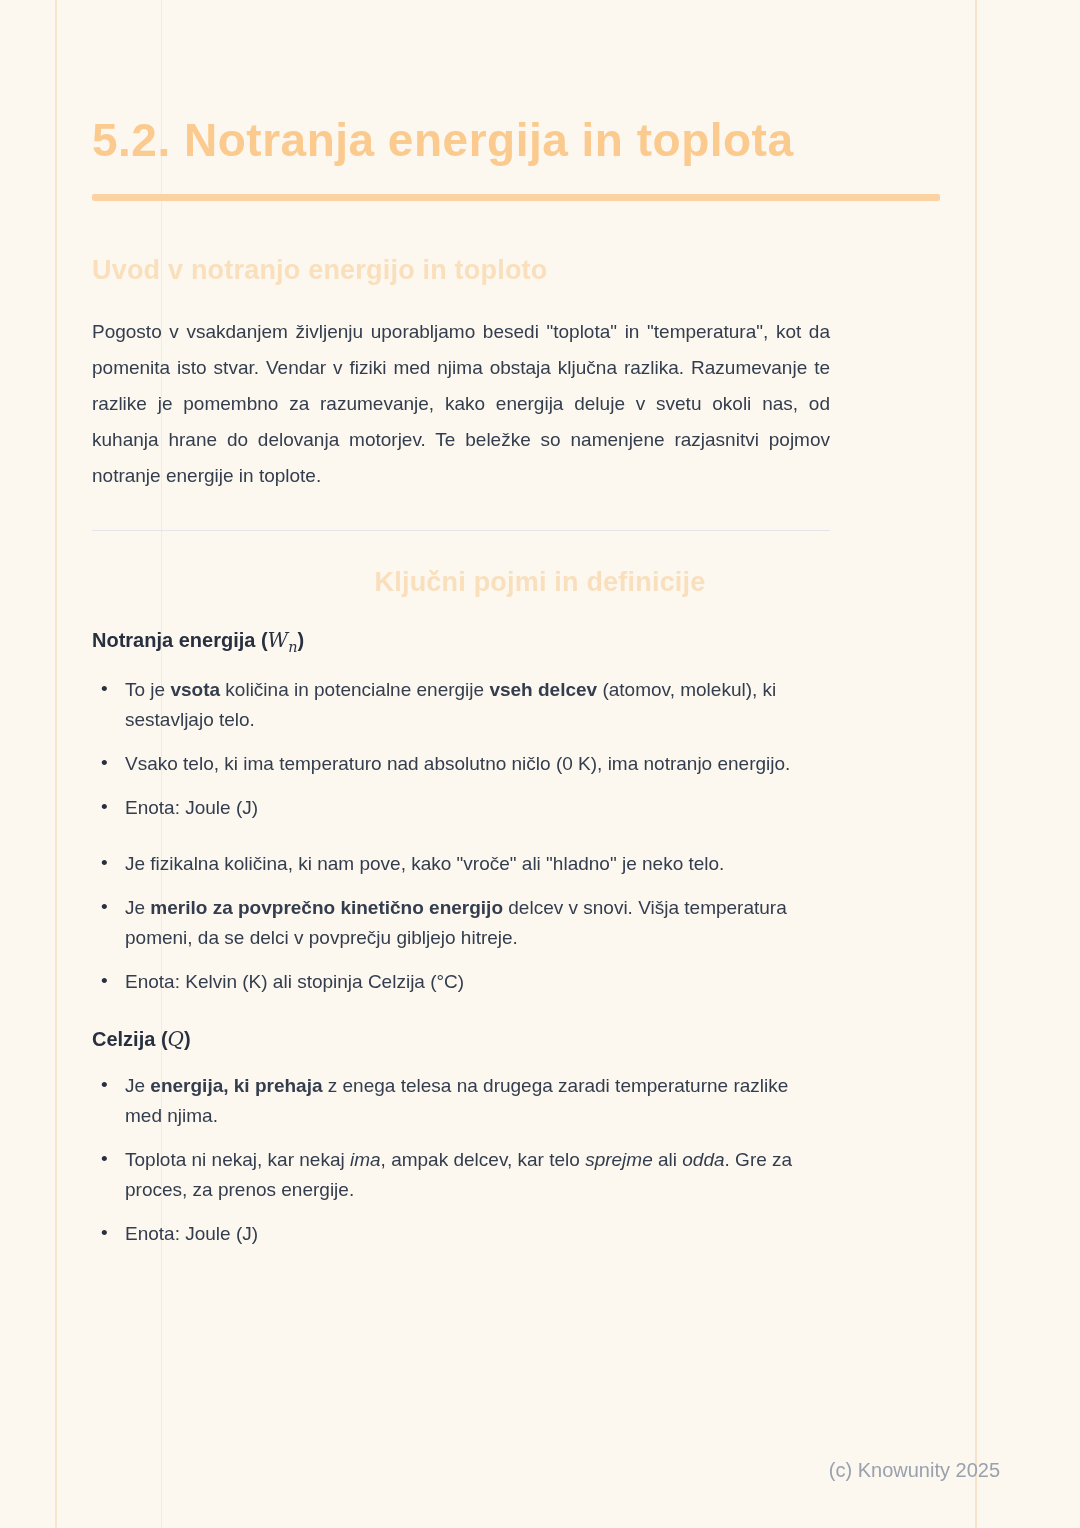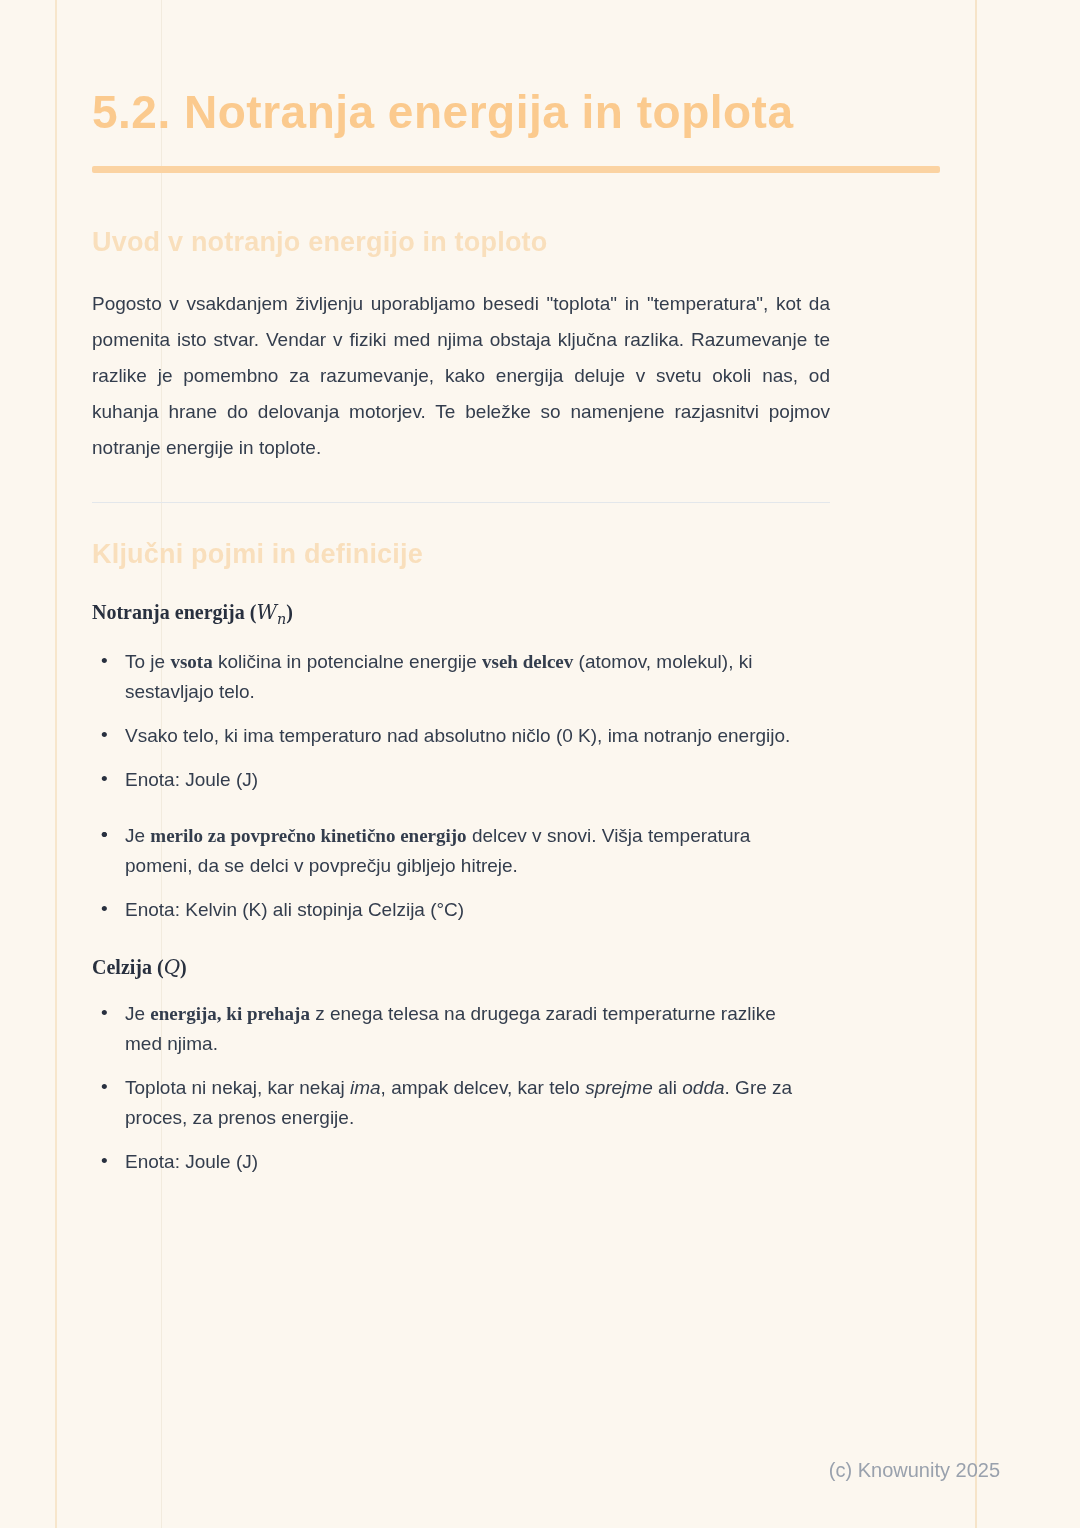--- a/index.html
+++ b/index.html
@@ -12,21 +12,21 @@
     background: var(--page-background, #FCF7EF);
     font-family: "Liberation Sans", sans-serif;
     color: var(--body-text, #333D4D);
   }
   
   .nb-line { position: absolute; top: 0; bottom: 0; pointer-events: none; }
   .nb-line-left   { left: 55px;  width: 2px; background: var(--notebook-line, #F6E3C6); opacity: .85; }
   .nb-line-left2  { left: 161px; width: 1px; background: #F1E9DC; opacity: .9; }
   .nb-line-right  { left: 975px; width: 2px; background: var(--notebook-line, #F6E3C6); opacity: .95; }
 
-  .content { position: relative; padding: 84px 0 0 92px; width: 988px; }
+  .content { position: relative; padding: 112px 0 0 92px; width: 988px; }
 
   .page-title {
     width: 710px;
     font-size: 46px;
     line-height: 1.26;
     font-weight: bold;
     letter-spacing: .5px;
     color: var(--accent, #FBCA8E);
   }
   .title-rule {
@@ -37,21 +37,21 @@
     background: var(--accent-rule, #FBD3A2);
   }
 
   .section-heading {
     margin-top: 54px;
     font-size: 27px;
     font-weight: bold;
     letter-spacing: .2px;
     color: var(--heading-light, #F9DFBC);
   }
-  .section-heading.second { margin-top: 36px; }
+  .section-heading.second { margin-top: 36px; text-align: center; }
 
   .paragraph {
     margin-top: 28px;
     width: 738px;
     font-size: 19px;
     line-height: 36px;
     text-align: justify;
   }
 
   .divider {
@@ -81,21 +81,21 @@
     line-height: 30px;
   }
   .bullet-dot {
     position: absolute;
     left: 9px;
     top: -1px;
     font-size: 19px;
     color: #28303F;
   }
 
-  .seg-b { font-weight: bold; font-family: Liberation Serif, serif; }
+  .seg-b { font-weight: bold; }
   .seg-i { font-style: italic; }
   .seg-m { font-family: "DejaVu Serif", serif; font-style: italic; font-weight: normal; }
   sub.seg-m { font-size: .72em; }
 
   .footer-credit {
     position: absolute;
     right: 80px;
     bottom: 46px;
     font-size: 20px;
     color: var(--muted-text, #99A1AD);
@@ -124,21 +124,21 @@
     <h3 class="term-heading"><span class="seg-b">Notranja energija (</span><span class="seg-m">W</span><sub class="seg-m">n</sub><span class="seg-b">)</span></h3>
     <ul class="term-list">
       <li class="term-item"><span class="bullet-dot">•</span><span class="item-text"><span>To je </span><span class="seg-b">vsota</span><span> količina in potencialne energije </span><span class="seg-b">vseh delcev</span><span> (atomov, molekul), ki sestavljajo telo.</span></span></li>
       <li class="term-item"><span class="bullet-dot">•</span><span class="item-text"><span>Vsako telo, ki ima temperaturo nad absolutno ničlo (0 K), ima notranjo energijo.</span></span></li>
       <li class="term-item"><span class="bullet-dot">•</span><span class="item-text"><span>Enota: Joule (J)</span></span></li>
     </ul>
   </div>
 
   <div class="term">
     <ul class="term-list">
-      <li class="term-item"><span class="bullet-dot">•</span></li>
+      <li class="term-item"><span class="bullet-dot">•</span><span class="item-text"><span>Je fizikalna količina, ki nam pove, kako "vroče" ali "hladno" je neko telo.</span></span></li>
       <li class="term-item"><span class="bullet-dot">•</span><span class="item-text"><span>Je </span><span class="seg-b">merilo za povprečno kinetično energijo</span><span> delcev v snovi. Višja temperatura pomeni, da se delci v povprečju gibljejo hitreje.</span></span></li>
       <li class="term-item"><span class="bullet-dot">•</span><span class="item-text"><span>Enota: Kelvin (K) ali stopinja Celzija (°C)</span></span></li>
     </ul>
   </div>
 
   <div class="term">
     <h3 class="term-heading"><span class="seg-b">Celzija (</span><span class="seg-m">Q</span><span class="seg-b">)</span></h3>
     <ul class="term-list">
       <li class="term-item"><span class="bullet-dot">•</span><span class="item-text"><span>Je </span><span class="seg-b">energija, ki prehaja</span><span> z enega telesa na drugega zaradi temperaturne razlike med njima.</span></span></li>
       <li class="term-item"><span class="bullet-dot">•</span><span class="item-text"><span>Toplota ni nekaj, kar nekaj </span><span class="seg-i">ima</span><span>, ampak delcev, kar telo </span><span class="seg-i">sprejme</span><span> ali </span><span class="seg-i">odda</span><span>. Gre za proces, za prenos energije.</span></span></li>

